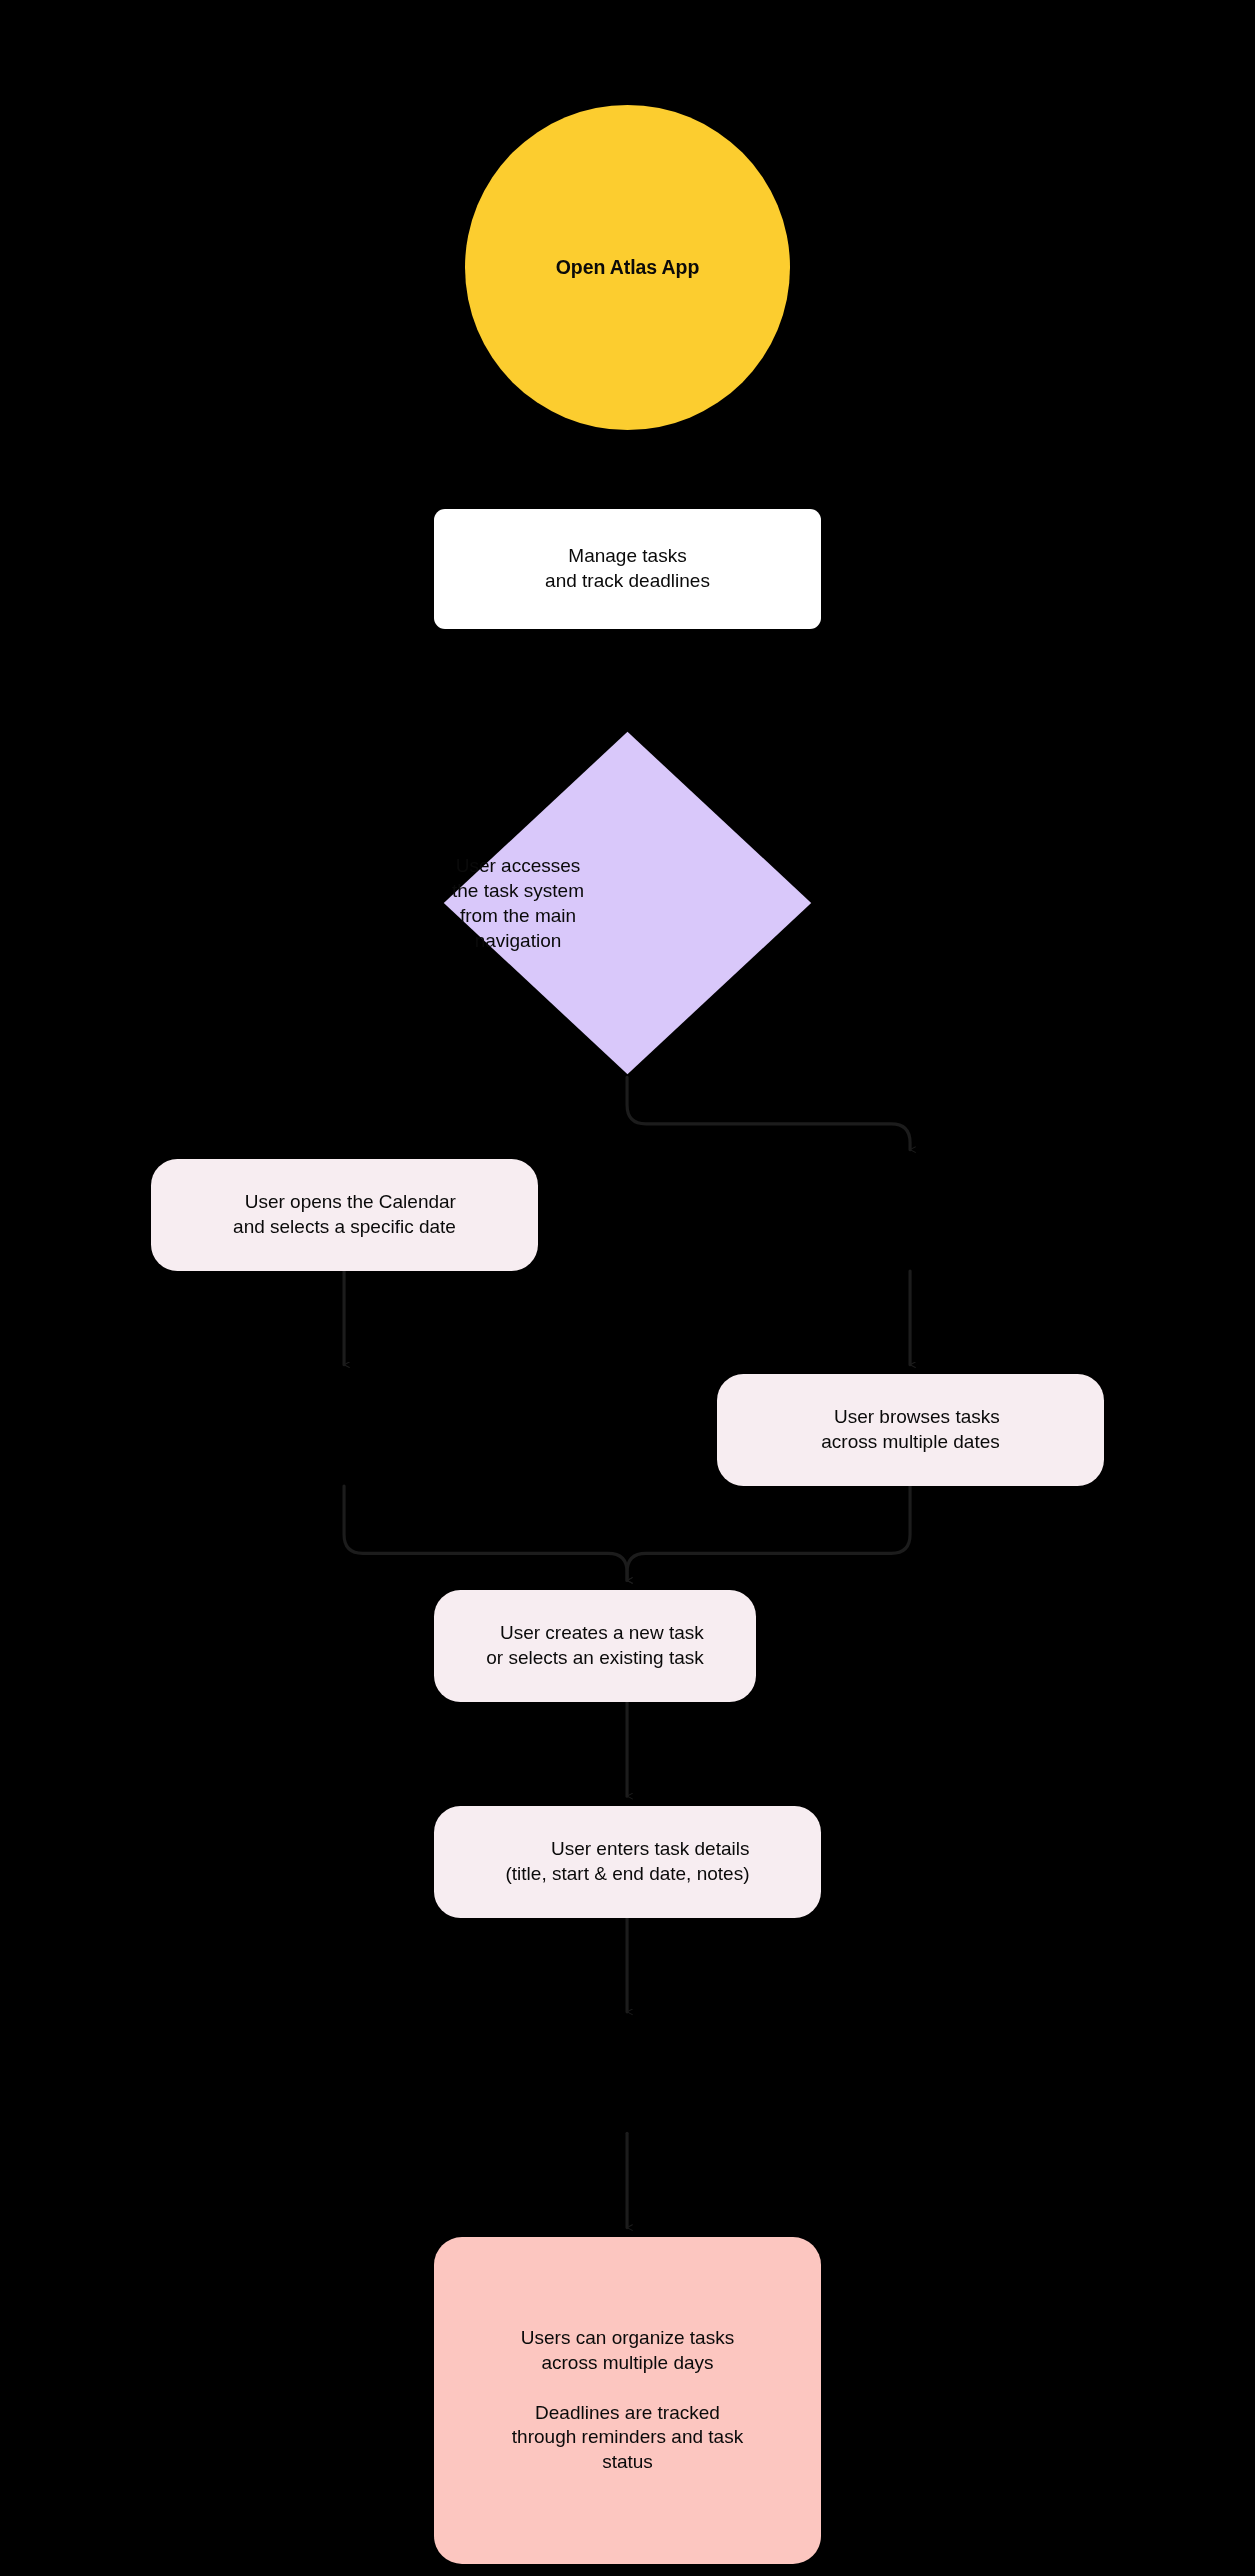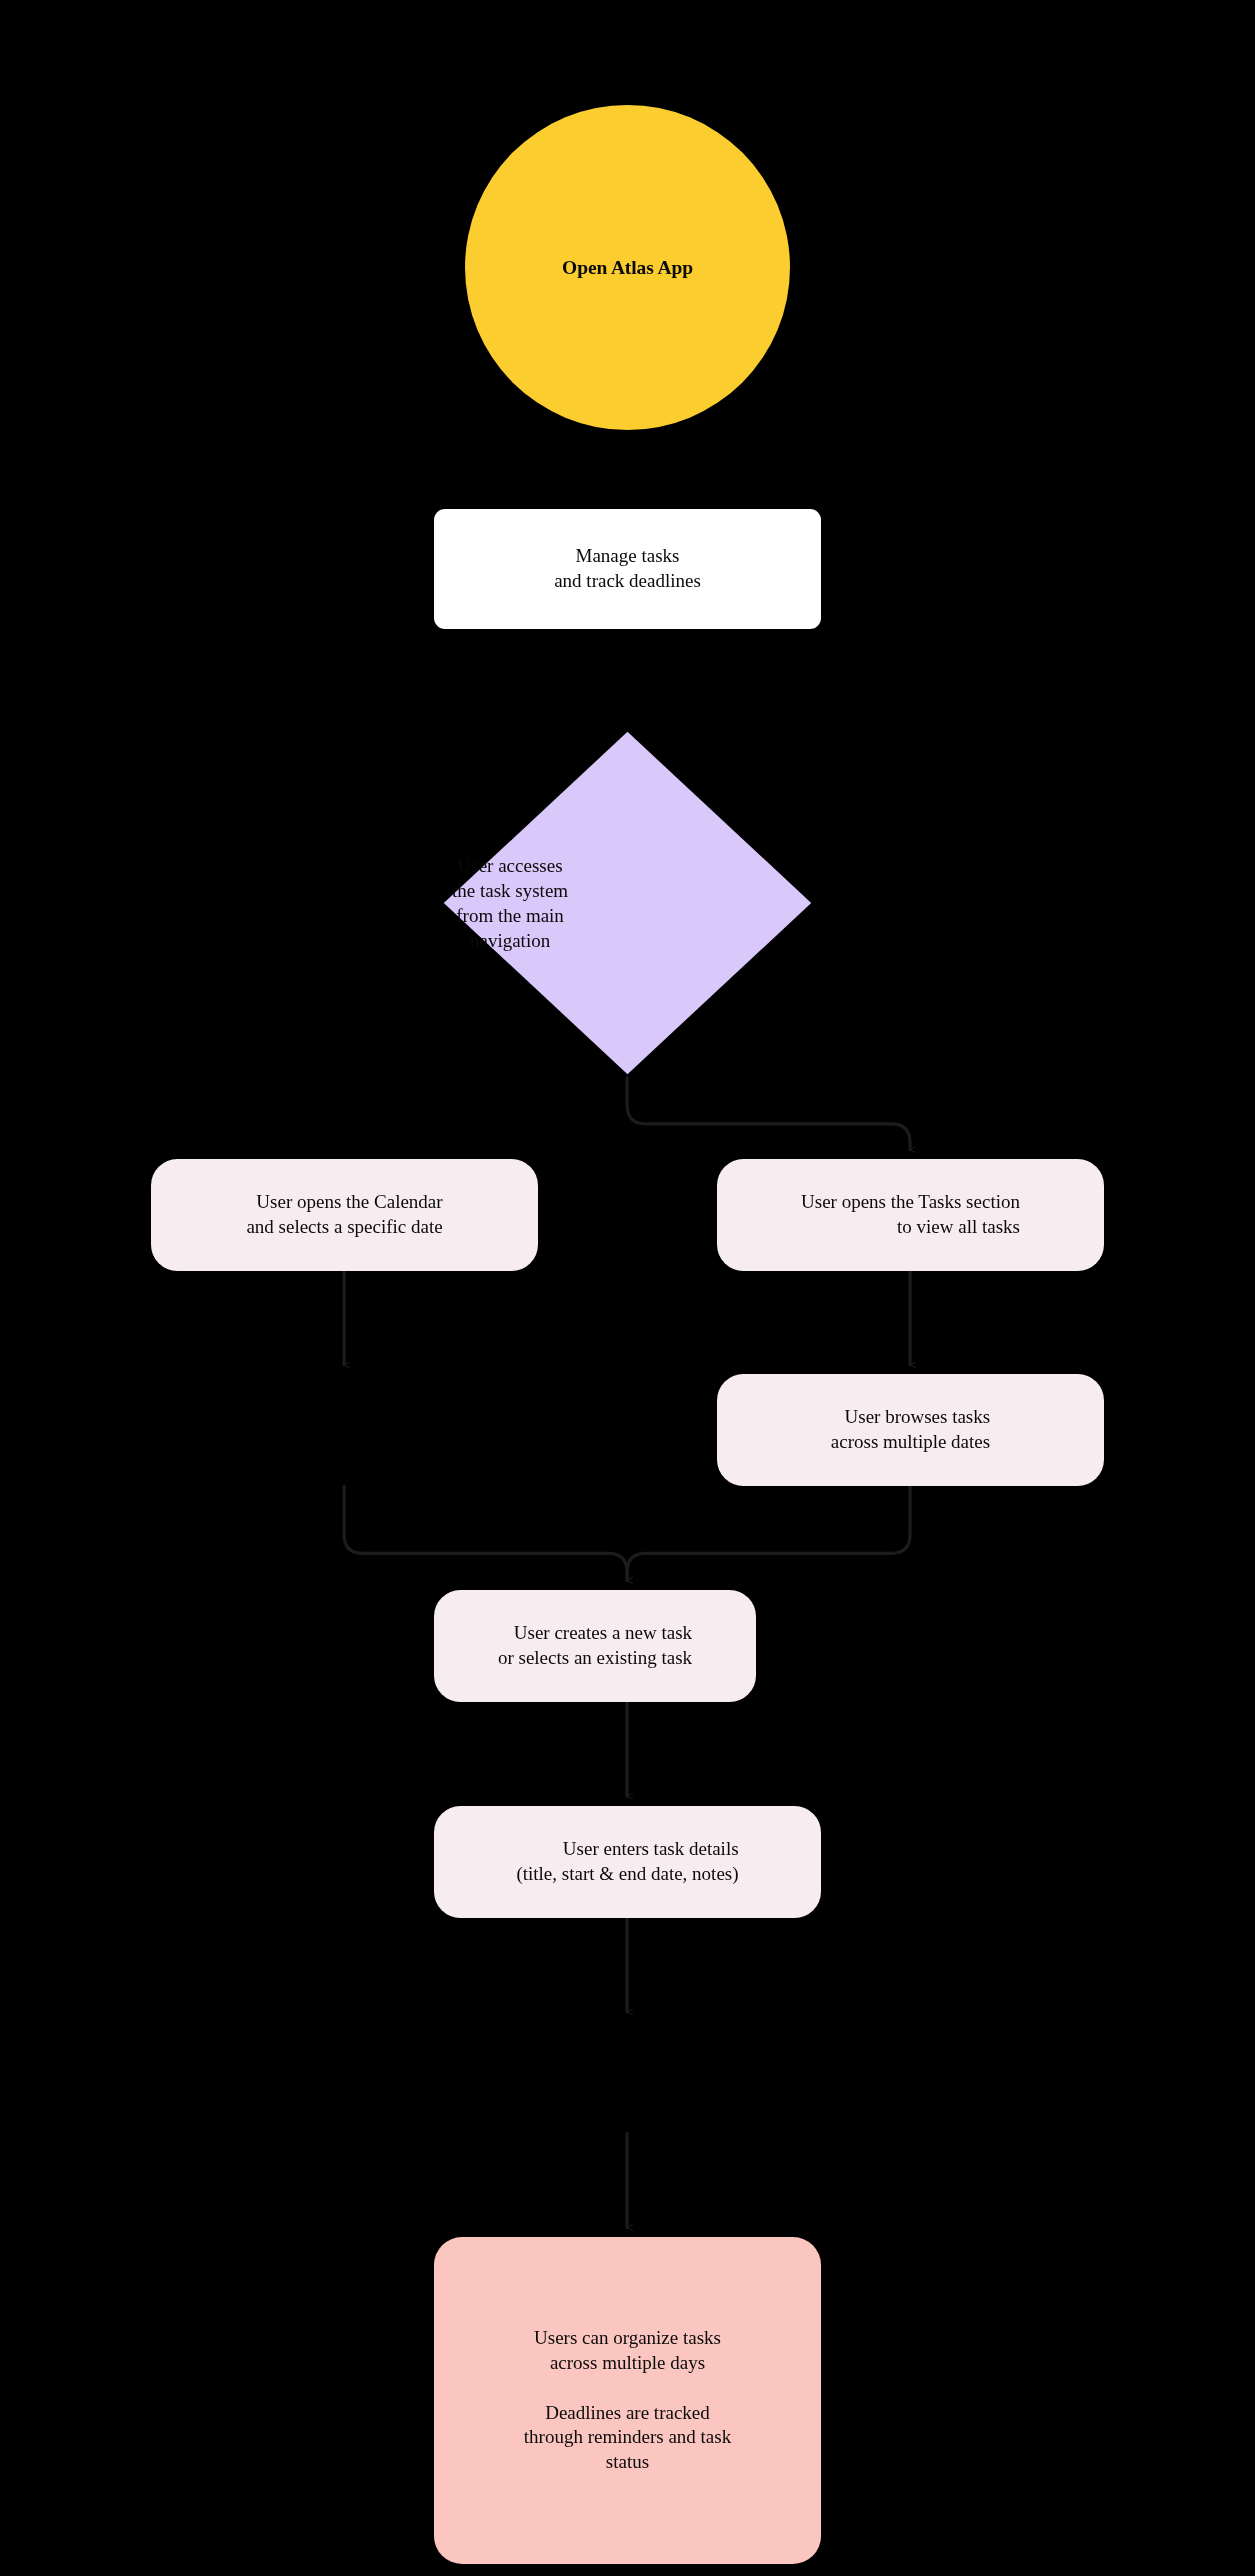--- a/index.html
+++ b/index.html
@@ -11,21 +11,20 @@
   }
   body {
     font-family: "Liberation Sans", sans-serif;
     position: relative;
   }
   #canvas {
     position: relative;
     width: 1256px;
     height: 2576px;
     background: #000000;
-    font-family: Liberation Serif, serif;
   }
   #edges {
     position: absolute;
     left: 0; top: 0;
     width: 1256px;
     height: 2576px;
     pointer-events: none;
   }
   .node {
     position: absolute;
@@ -161,24 +160,20 @@
 from the main
 navigation</span>
     </div>
   </div>
 
   <div class="node pill" id="node-calendar">
     <span class="txt">User opens the Calendar
 and selects a specific date</span>
   </div>
 
-  <div class="node pill" id="node-tasksec">
-    <span class="txt">User opens the Tasks section
-to view all tasks</span>
-  </div>
 
 
   <div class="node pill" id="node-browse">
     <span class="txt">User browses tasks
 across multiple dates</span>
   </div>
 
   <div class="node pill" id="node-create">
     <span class="txt">User creates a new task
 or selects an existing task</span>

